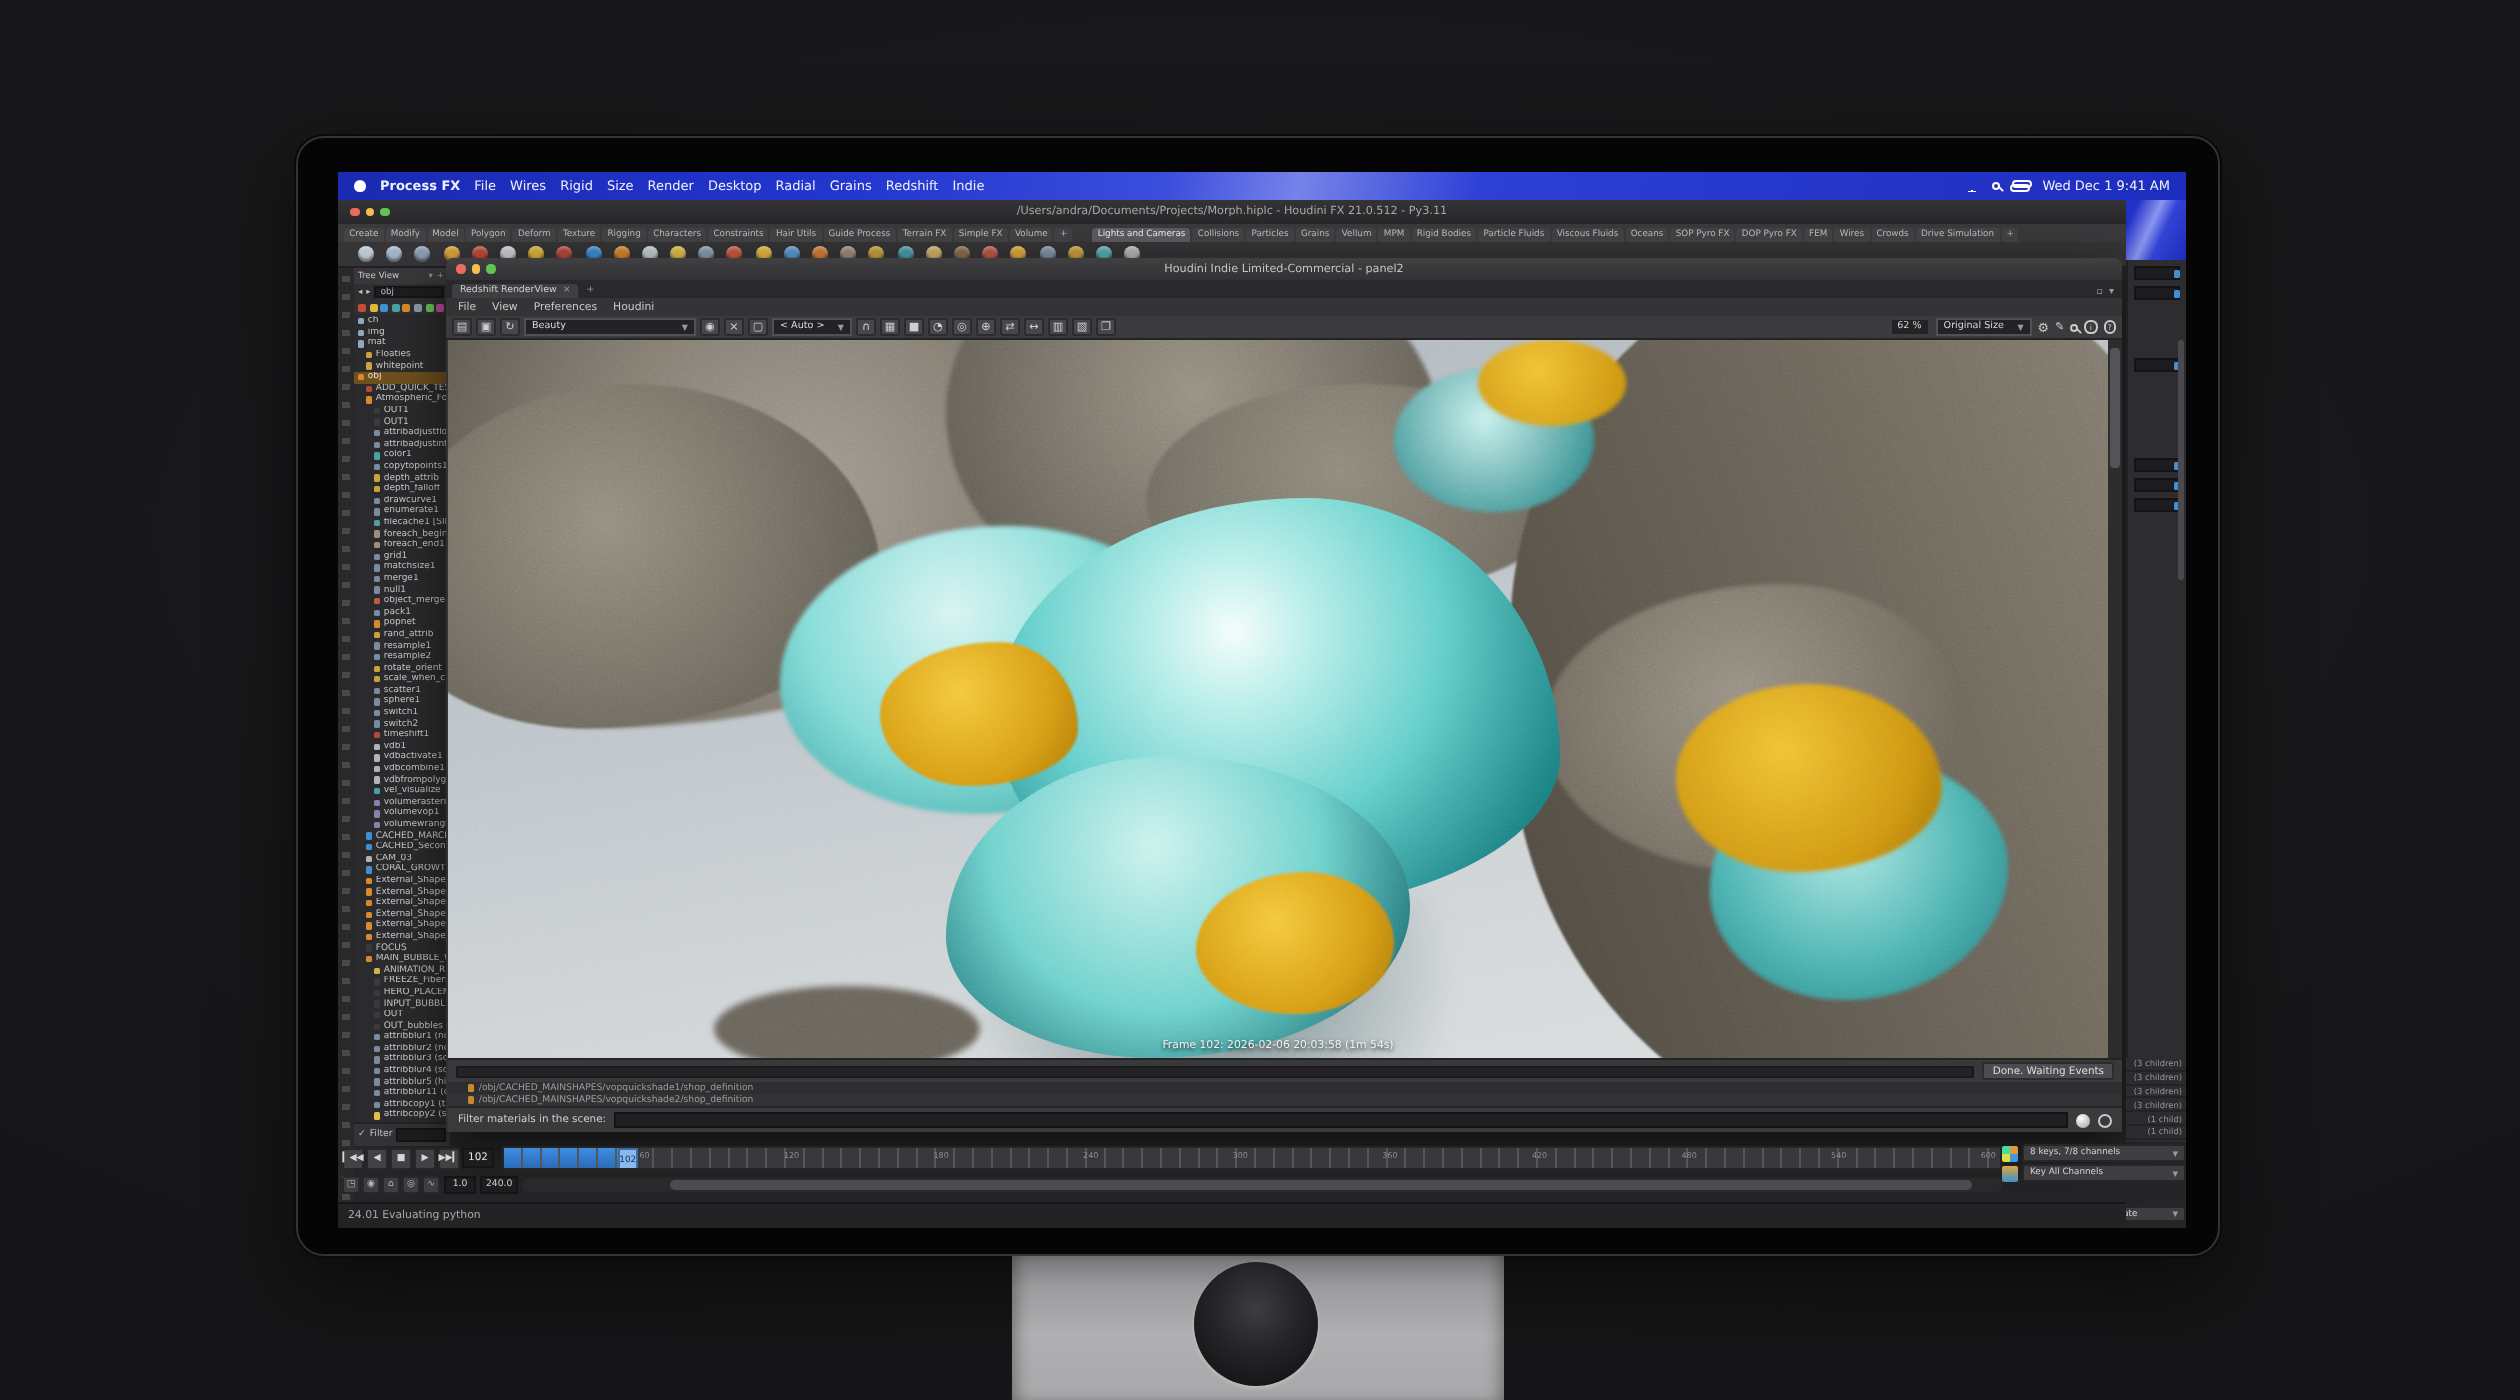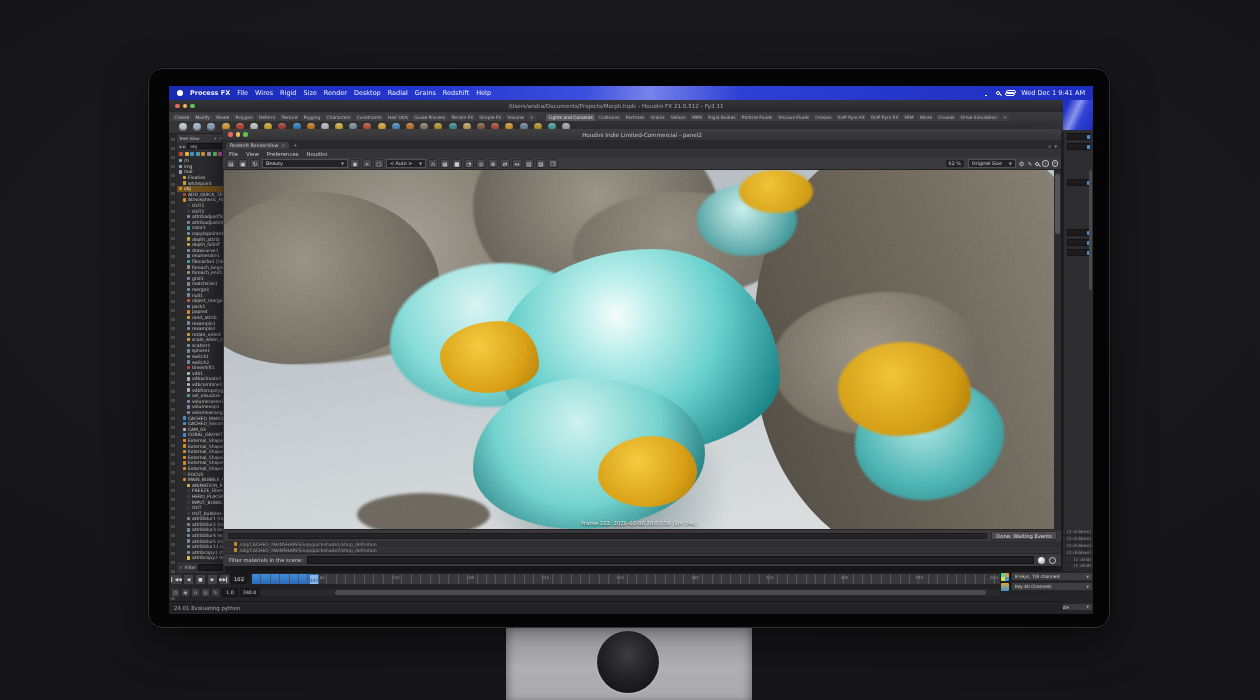--- a/index.html
+++ b/index.html
@@ -229,21 +229,21 @@
 
       <span><span>File</span></span>
           <span><span>Wires</span></span>
           <span><span>Rigid</span></span>
           <span><span>Size</span></span>
           <span><span>Render</span></span>
           <span><span>Desktop</span></span>
           <span><span>Radial</span></span>
           <span><span>Grains</span></span>
           <span><span>Redshift</span></span>
-          <span><span>Help</span></span>
+          <span><span>Indie</span></span>
         </div>
       <div class="mb-right">
         <span class="wifi"></span>
         <span class="mag"></span>
         <span class="cc"></span>
         <span>Wed Dec 1  9:41 AM</span>
       </div>
     </div>
 
     <div class="titlebar abs">

